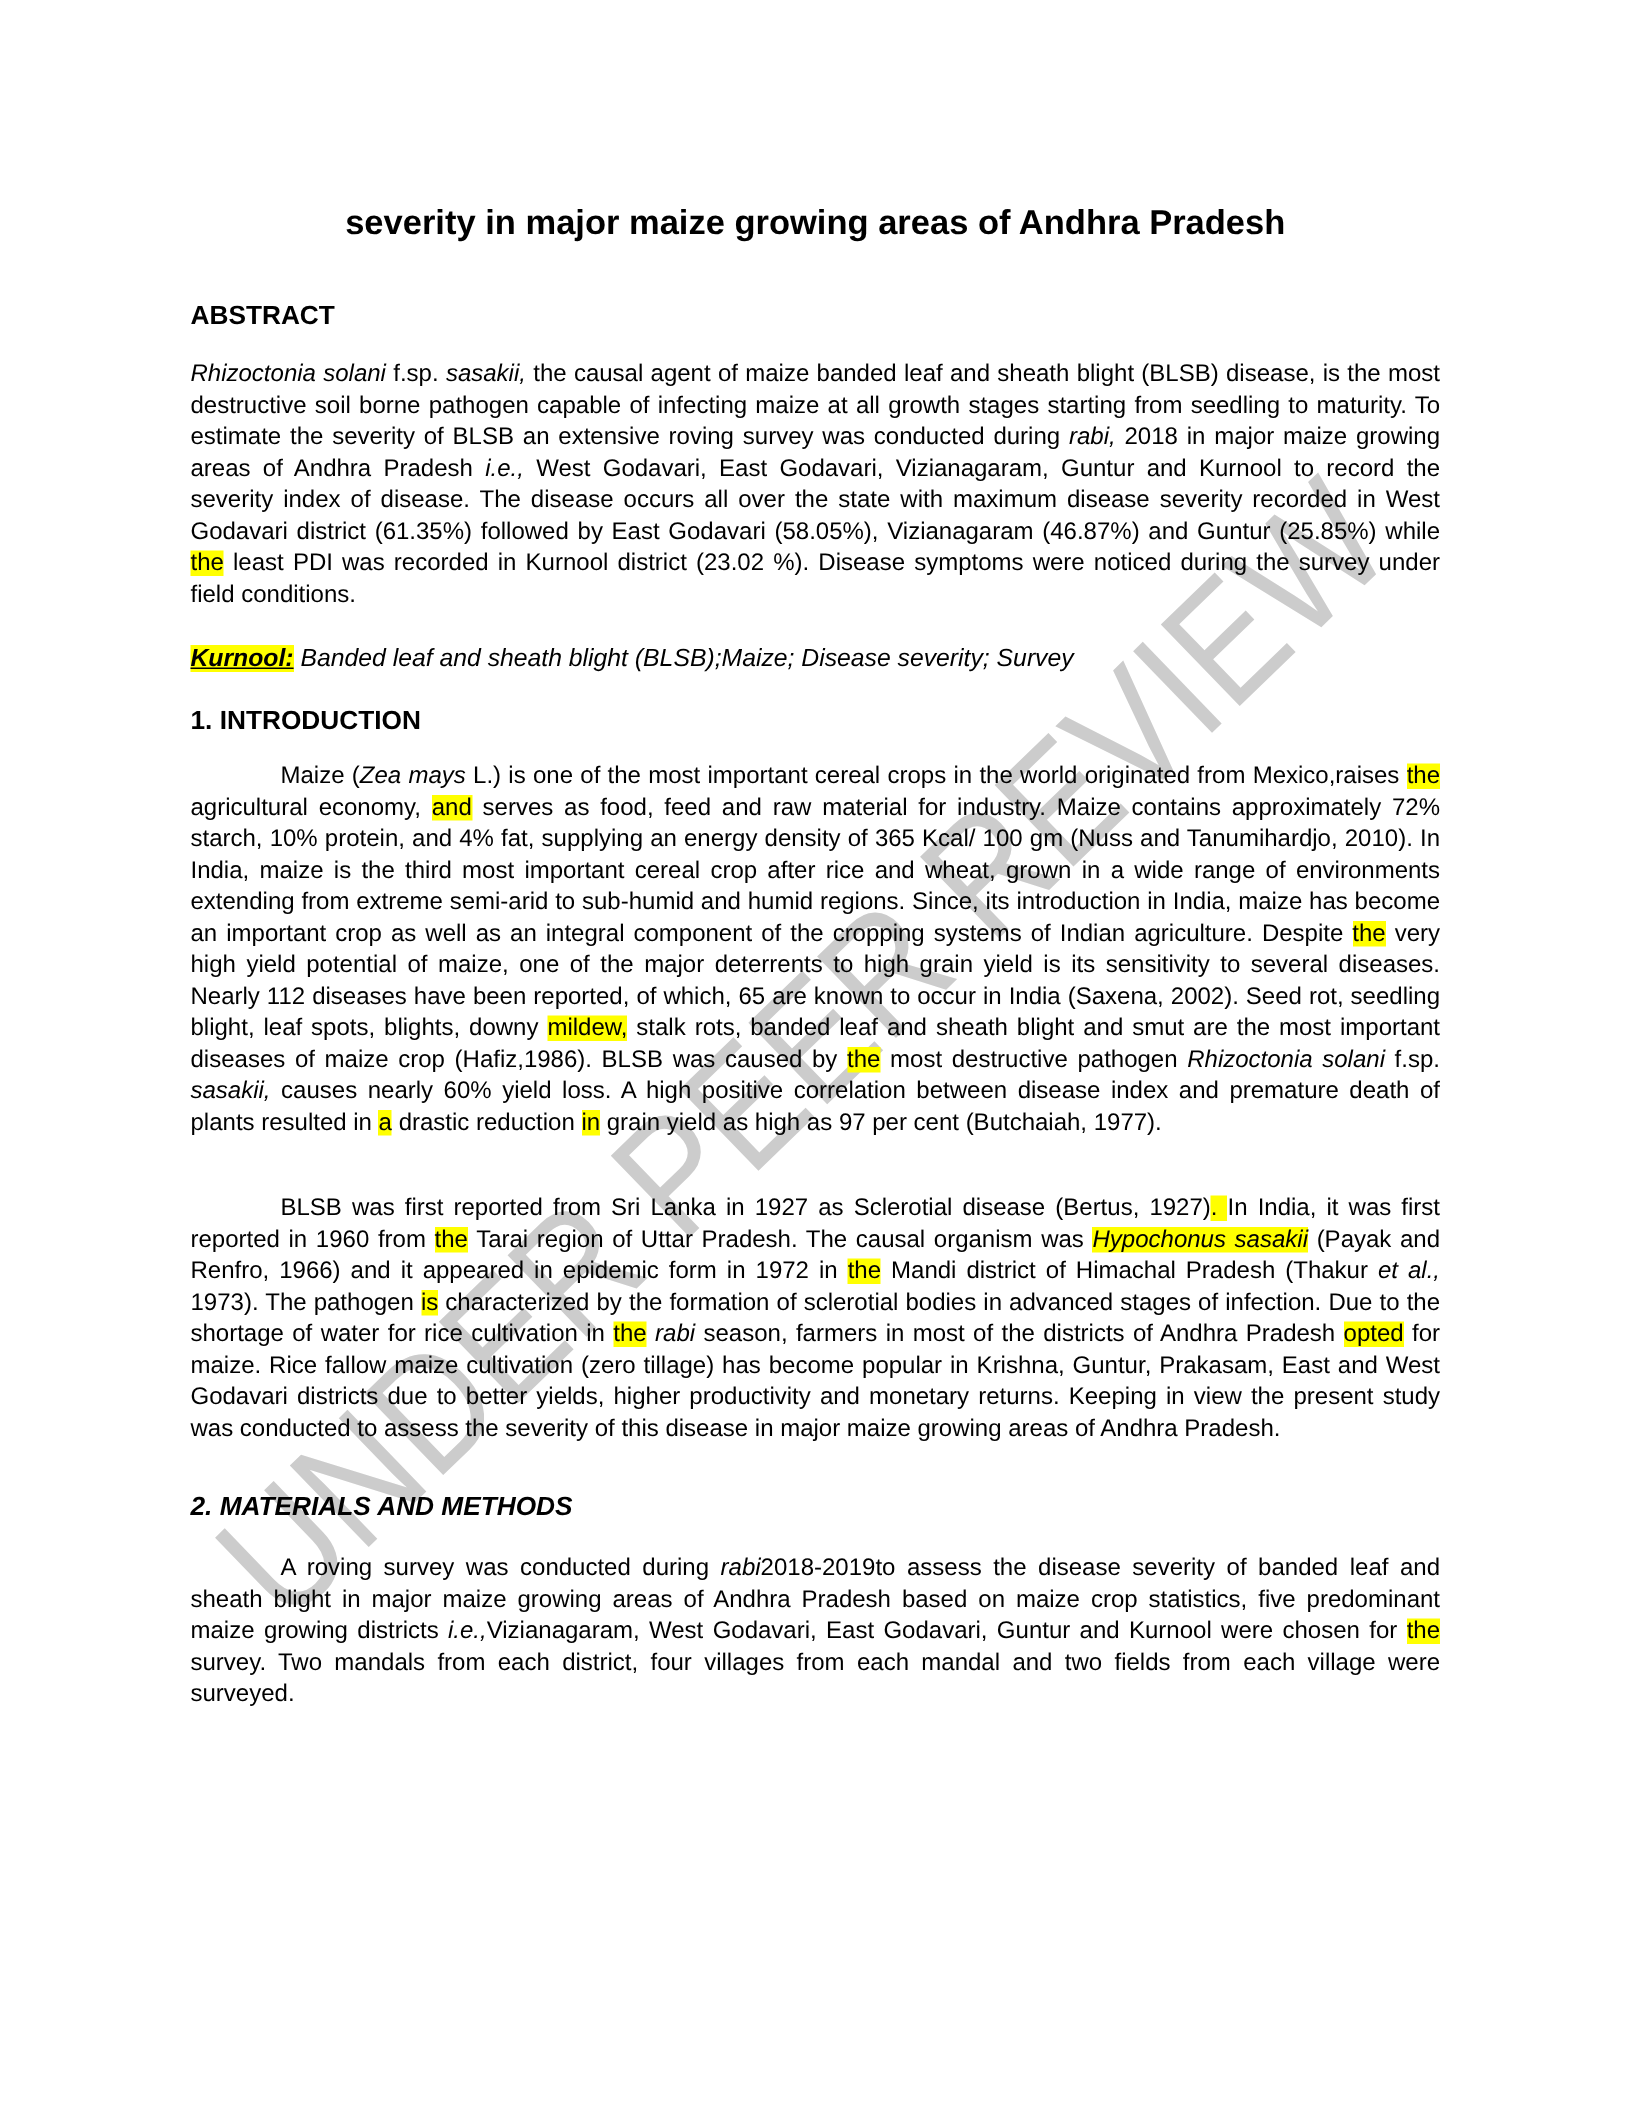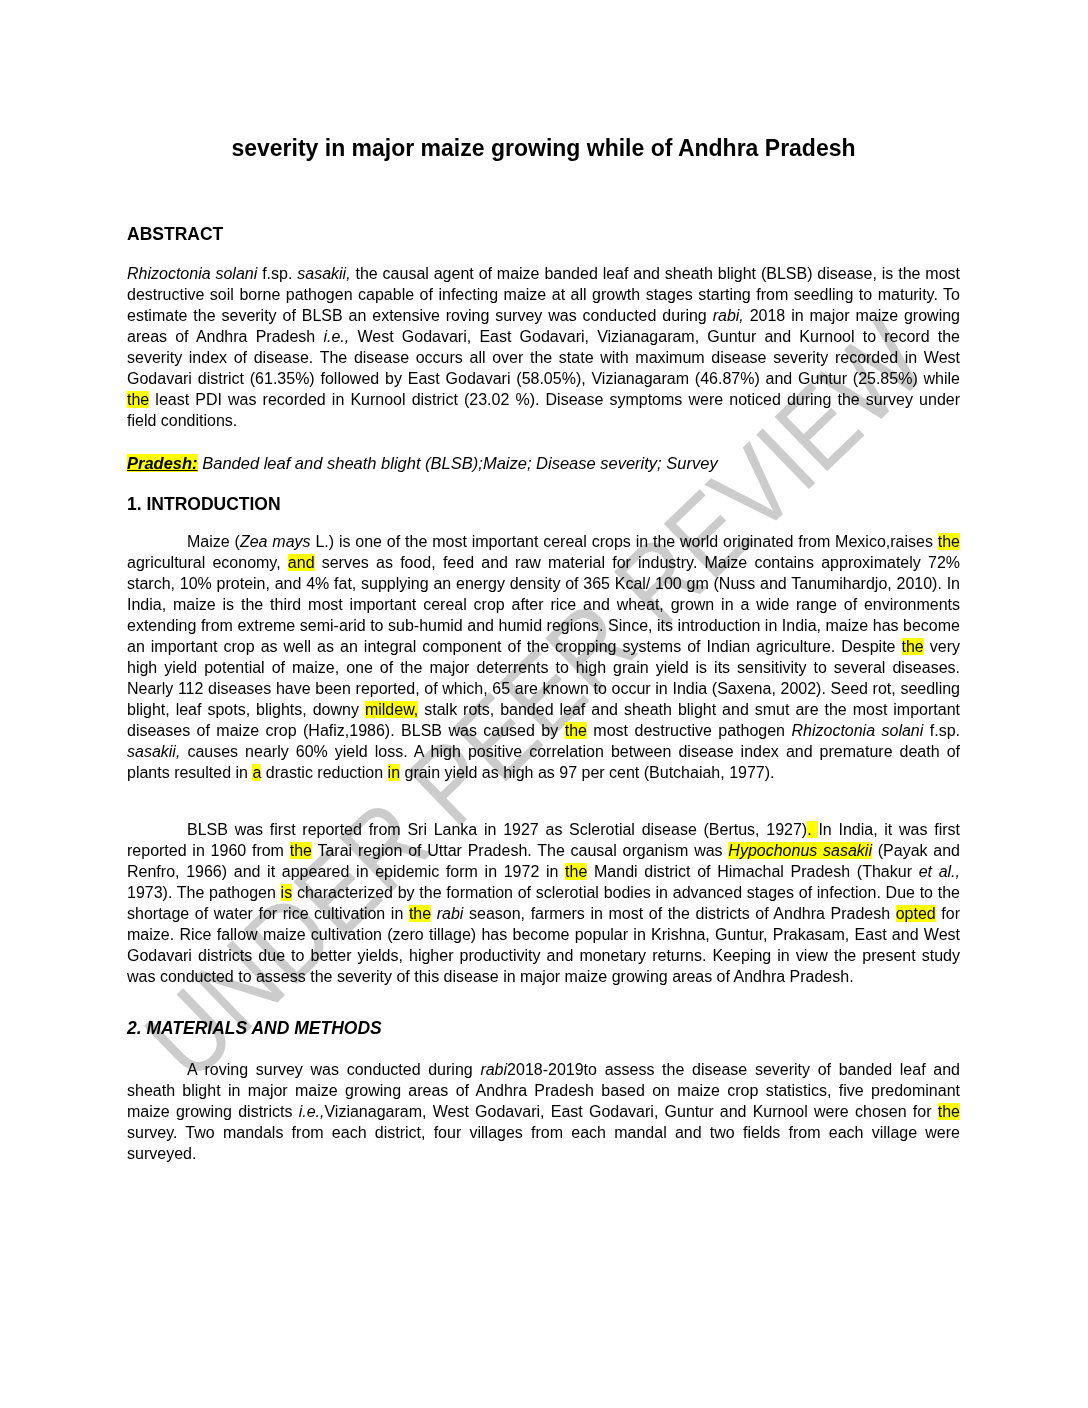--- a/index.html
+++ b/index.html
@@ -36,21 +36,21 @@
     font-size: 23px;
     line-height: 33px;
   }
   .title-line1 { position: relative; left: 30px; }
   .h {
     font-weight: bold;
     font-size: 17.5px;
     line-height: 20px;
     margin: 0;
   }
-  .abstract-h { margin-top: 59px; }
+  .abstract-h { margin-top: 35px; }
   .intro-h   { margin-top: 20px; }
   .methods-h { margin-top: 31px; font-style: italic; }
   .body {
     margin: 0;
     font-size: 16px;
     line-height: 21px;
     text-align: justify;
   }
   .p-abstract { margin-top: 19px; }
   .p-intro1   { margin-top: 17px; }
@@ -72,28 +72,28 @@
 
 <div class="page">
 
   <svg class="watermark" width="1088" height="1408" viewBox="0 0 1088 1408" aria-hidden="true">
     <text x="535" y="700" transform="rotate(-44 535 700)" text-anchor="middle" dominant-baseline="central" font-size="110" textLength="1030" lengthAdjust="spacingAndGlyphs">UNDER PEER REVIEW</text>
   </svg>
 
   <div class="content">
 
     <div class="title">
-      <div class="title-line2">severity in major maize growing while of Andhra Pradesh</div>
+      <div class="title-line2">severity in major maize growing areas of Andhra Pradesh</div>
     </div>
 
     <h2 class="h abstract-h">ABSTRACT</h2>
 
     <p class="body p-abstract"><span class="it">Rhizoctonia solani</span><span> f.sp. </span><span class="it">sasakii,</span><span> the causal agent of maize banded leaf and sheath blight (BLSB) disease, is the most destructive soil borne pathogen capable of infecting maize at all growth stages starting from seedling to maturity. To estimate the severity of BLSB an extensive roving survey was conducted during </span><span class="it">rabi,</span><span> 2018 in major maize growing areas of Andhra Pradesh </span><span class="it">i.e.,</span><span> West Godavari, East Godavari, Vizianagaram, Guntur and Kurnool to record the severity index of disease. The disease occurs all over the state with maximum disease severity recorded in West Godavari district (61.35%) followed by East Godavari (58.05%), Vizianagaram (46.87%) and Guntur (25.85%) while </span><span class="hl">the</span><span> least PDI was recorded in Kurnool district (23.02 %). Disease symptoms were noticed during the survey under field conditions.</span></p>
 
-    <p class="kw"><span class="it bd hl ul"> Pradesh:</span><span class="it"> Banded leaf and sheath blight (BLSB);Maize; Disease severity; Survey</span></p>
+    <p class="kw"><span class="it bd hl ul"> Kurnool:</span><span class="it"> Banded leaf and sheath blight (BLSB);Maize; Disease severity; Survey</span></p>
 
     <h2 class="h intro-h">1. INTRODUCTION</h2>
 
     <p class="body indent p-intro1"><span>Maize (</span><span class="it">Zea mays</span><span> L.) is one of the most important cereal crops in the world originated from Mexico,raises </span><span class="hl">the</span><span> agricultural economy, </span><span class="hl">and</span><span> serves as food, feed and raw material for industry. Maize contains approximately 72% starch, 10% protein, and 4% fat, supplying an energy density of 365 Kcal/ 100 gm (Nuss and Tanumihardjo, 2010). In India, maize is the third most important cereal crop after rice and wheat, grown in a wide range of environments extending from extreme semi-arid to sub-humid and humid regions. Since, its introduction in India, maize has become an important crop as well as an integral component of the cropping systems of Indian agriculture. Despite </span><span class="hl">the</span><span> very high yield potential of maize, one of the major deterrents to high grain yield is its sensitivity to several diseases. Nearly 112 diseases have been reported, of which, 65 are known to occur in India (Saxena, 2002). Seed rot, seedling blight, leaf spots, blights, downy </span><span class="hl">mildew,</span><span> stalk rots, banded leaf and sheath blight and smut are the most important diseases of maize crop (Hafiz,1986). BLSB was caused by </span><span class="hl">the</span><span> most destructive pathogen </span><span class="it">Rhizoctonia solani</span><span> f.sp. </span><span class="it">sasakii,</span><span> causes nearly 60% yield loss. A high positive correlation between disease index and premature death of plants resulted in </span><span class="hl">a</span><span> drastic reduction </span><span class="hl">in</span><span> grain yield as high as 97 per cent (Butchaiah, 1977).</span></p>
 
     <p class="body indent p-intro2"><span>BLSB was first reported from Sri Lanka in 1927 as Sclerotial disease (Bertus, 1927)</span><span class="hl">. </span><span>In India, it was first reported in 1960 from </span><span class="hl">the</span><span> Tarai region of Uttar Pradesh. The causal organism was </span><span class="it hl">Hypochonus sasakii</span><span> (Payak and Renfro, 1966) and it appeared in epidemic form in 1972 in </span><span class="hl">the</span><span> Mandi district of Himachal Pradesh (Thakur </span><span class="it">et al.,</span><span> 1973). The pathogen </span><span class="hl">is</span><span> characterized by the formation of sclerotial bodies in advanced stages of infection. Due to the shortage of water for rice cultivation in </span><span class="hl">the</span><span> </span><span class="it">rabi</span><span> season, farmers in most of the districts of Andhra Pradesh </span><span class="hl">opted</span><span> for maize. Rice fallow maize cultivation (zero tillage) has become popular in Krishna, Guntur, Prakasam, East and West Godavari districts due to better yields, higher productivity and monetary returns. Keeping in view the present study was conducted to assess the severity of this disease in major maize growing areas of Andhra Pradesh.</span></p>
 
     <h2 class="h methods-h">2. MATERIALS AND METHODS</h2>
 
     <p class="body indent p-methods"><span>A roving survey was conducted during </span><span class="it">rabi</span><span>2018-2019to assess the disease severity of banded leaf and sheath blight in major maize growing areas of Andhra Pradesh based on maize crop statistics, five predominant maize growing districts </span><span class="it">i.e.,</span><span>Vizianagaram, West Godavari, East Godavari, Guntur and Kurnool were chosen for </span><span class="hl">the</span><span> survey. Two mandals from each district, four villages from each mandal and two fields from each village were surveyed.</span></p>

